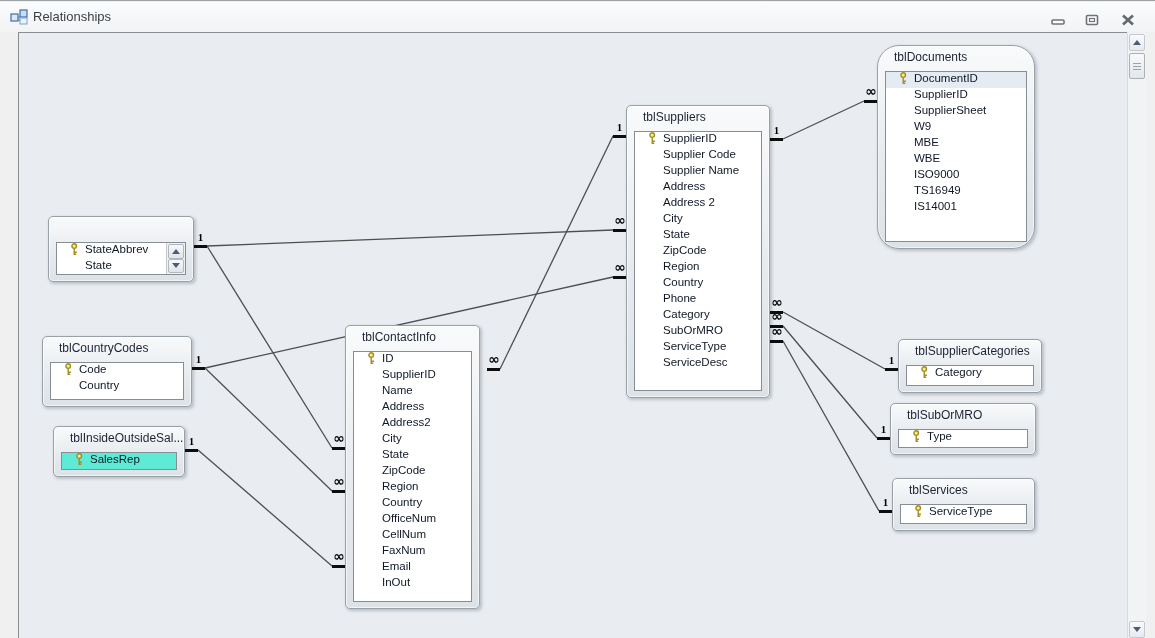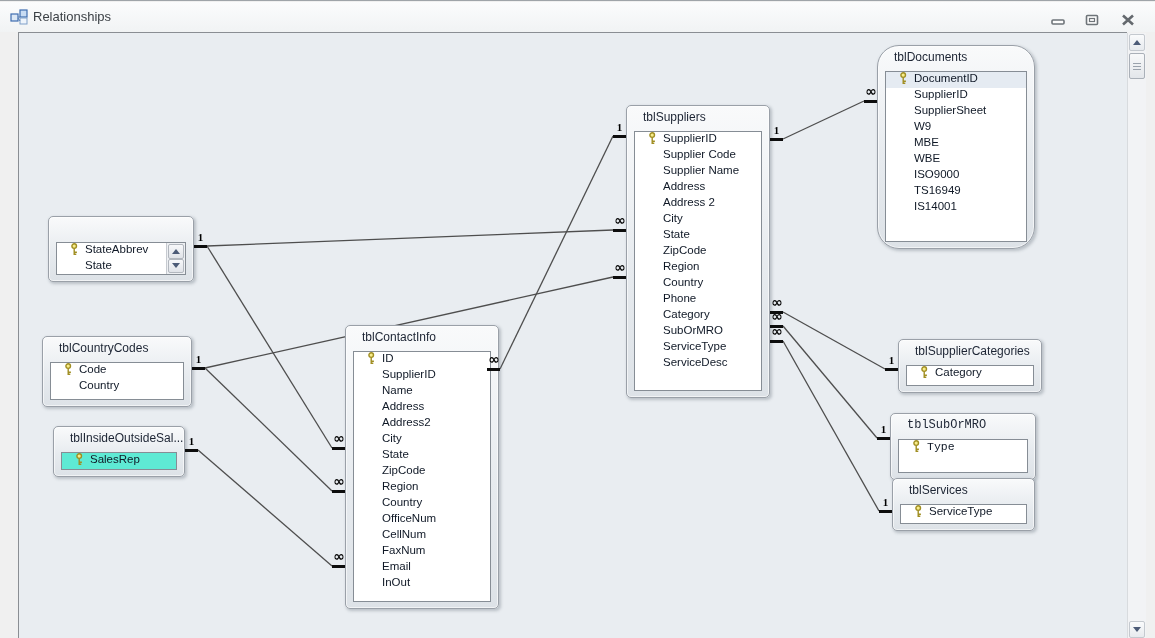--- a/index.html
+++ b/index.html
@@ -135,21 +135,21 @@
           <span class="keycell">
             <svg width="11" height="13" viewBox="0 0 11 13">
               <circle cx="5.2" cy="3.1" r="2.3" fill="#f8ec8a" stroke="#a08e22" stroke-width="1.4"></circle>
               <path d="M5.2 5.4 V12 M5.2 9.2 h2.7 M5.2 11.2 h2.1" stroke="#a08e22" stroke-width="1.4" fill="none"></path>
             </svg>
           </span>
           <span class="fname">SalesRep</span>
         </div>
       </div>
     </div>
-    <div class="tbl" style="left: 345px; top: 324px; width: 154px; height: 284px;">
+    <div class="tbl" style="left: 345px; top: 324px; width: 135px; height: 284px;">
       <div class="tbl-title">tblContactInfo</div>
       <div class="tbl-list">
         <div class="row">
           <span class="keycell">
             <svg width="11" height="13" viewBox="0 0 11 13">
               <circle cx="5.2" cy="3.1" r="2.3" fill="#f8ec8a" stroke="#a08e22" stroke-width="1.4"></circle>
               <path d="M5.2 5.4 V12 M5.2 9.2 h2.7 M5.2 11.2 h2.1" stroke="#a08e22" stroke-width="1.4" fill="none"></path>
             </svg>
           </span>
           <span class="fname">ID</span>
@@ -335,21 +335,21 @@
           <span class="keycell">
             <svg width="11" height="13" viewBox="0 0 11 13">
               <circle cx="5.2" cy="3.1" r="2.3" fill="#f8ec8a" stroke="#a08e22" stroke-width="1.4"></circle>
               <path d="M5.2 5.4 V12 M5.2 9.2 h2.7 M5.2 11.2 h2.1" stroke="#a08e22" stroke-width="1.4" fill="none"></path>
             </svg>
           </span>
           <span class="fname">Category</span>
         </div>
       </div>
     </div>
-    <div class="tbl" style="left: 890px; top: 412px; width: 146px; height: 67px; font-family: Liberation Mono, monospace;">
+    <div class="tbl" style="left: 890px; top: 402px; width: 146px; height: 52px;">
       <div class="tbl-title">tblSubOrMRO</div>
       <div class="tbl-list">
         <div class="row">
           <span class="keycell">
             <svg width="11" height="13" viewBox="0 0 11 13">
               <circle cx="5.2" cy="3.1" r="2.3" fill="#f8ec8a" stroke="#a08e22" stroke-width="1.4"></circle>
               <path d="M5.2 5.4 V12 M5.2 9.2 h2.7 M5.2 11.2 h2.1" stroke="#a08e22" stroke-width="1.4" fill="none"></path>
             </svg>
           </span>
           <span class="fname">Type</span>

